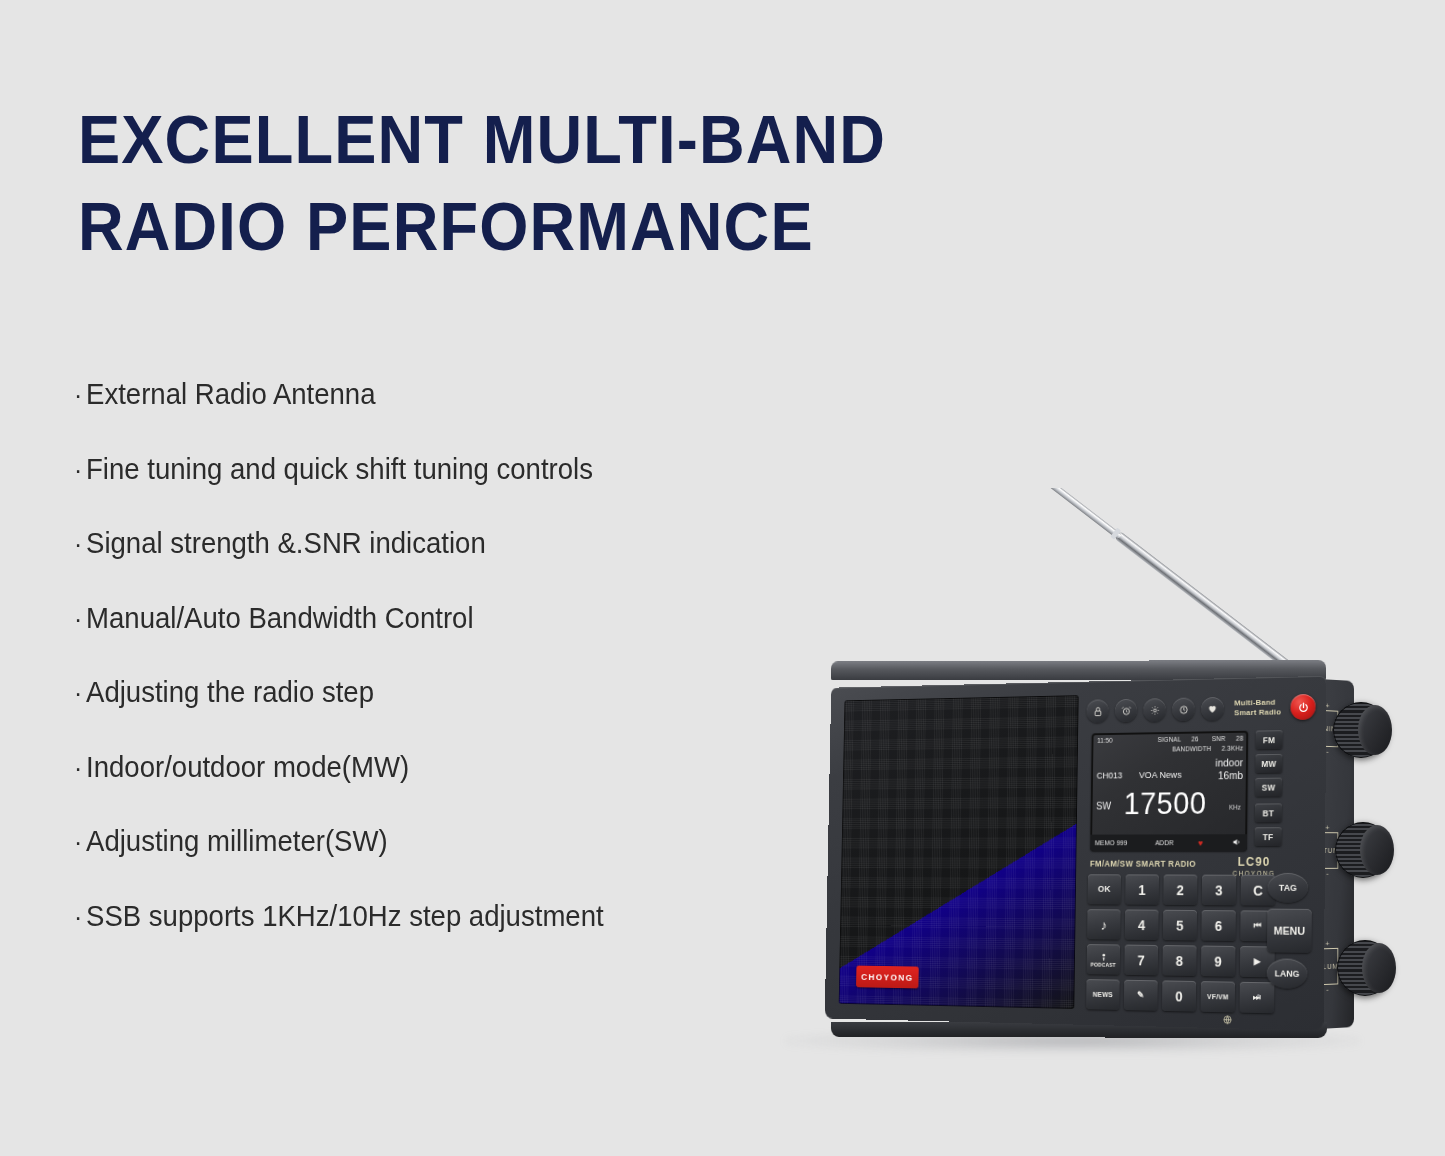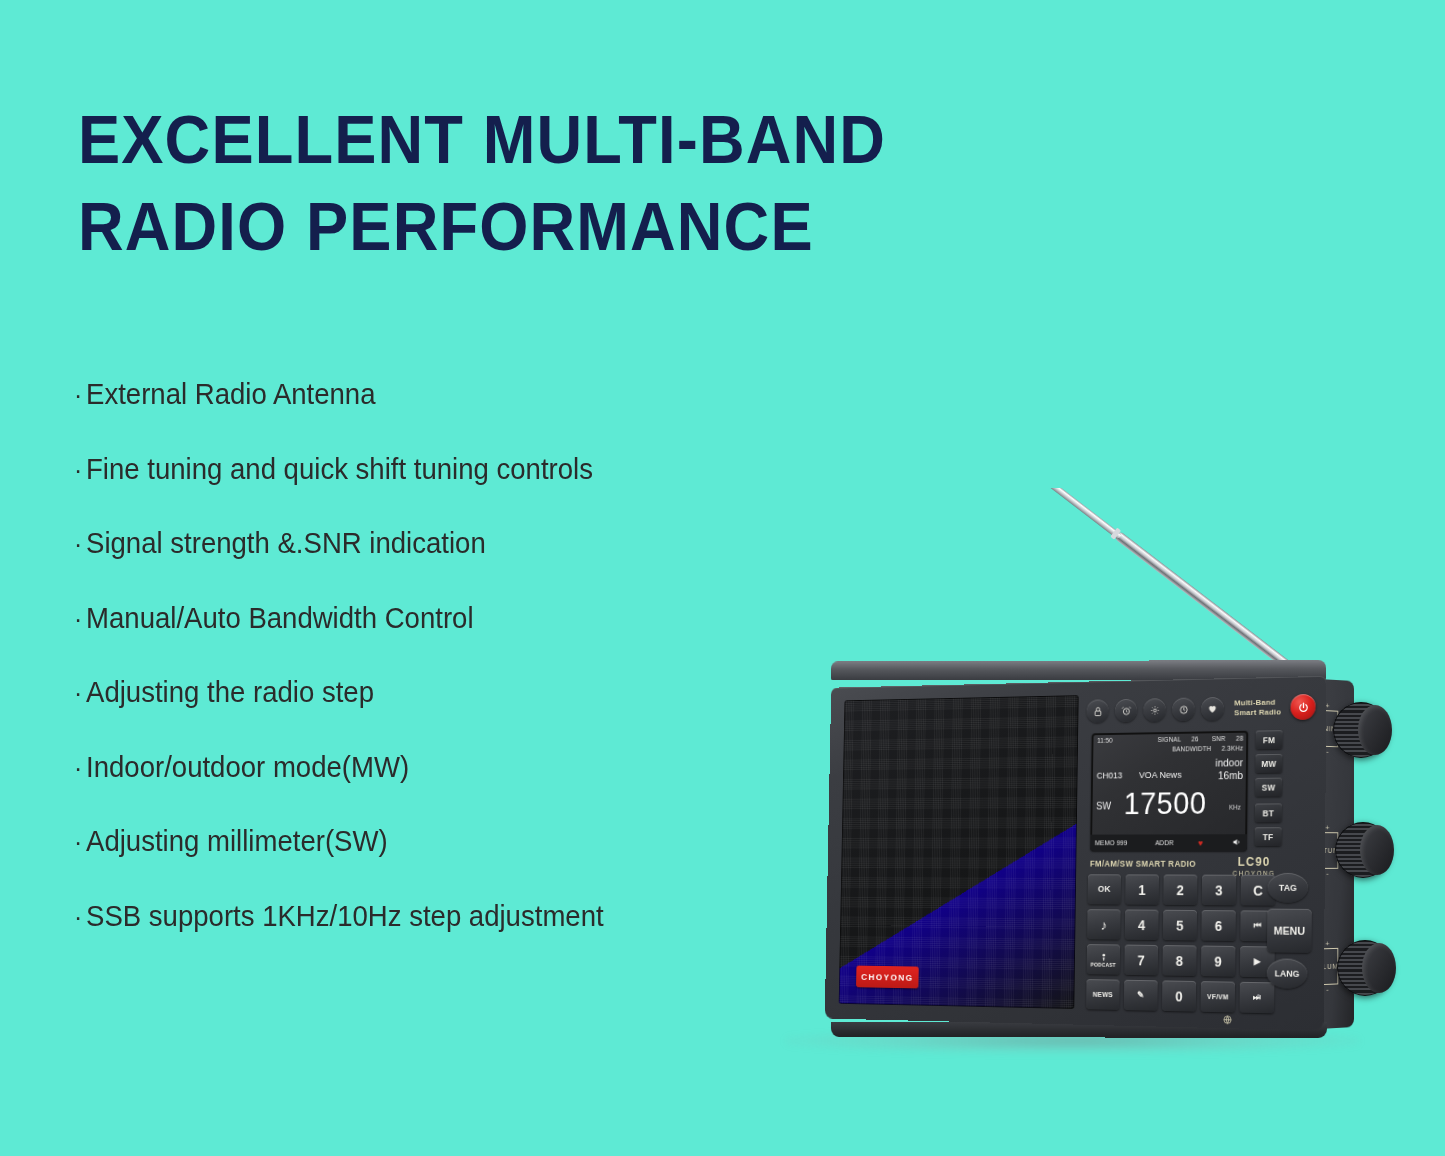--- a/index.html
+++ b/index.html
@@ -5,21 +5,21 @@
 <style>
   html, body {
     margin: 0;
     padding: 0;
     background: #ffffff;
   }
   .page {
     position: relative;
     width: 1445px;
     height: 1156px;
-    background: #5eead4;
+    background: #e5e5e5;
     overflow: hidden;
     font-family: "Liberation Sans", sans-serif;
   }
 
   
   .headline {
     position: absolute;
     left: 78px;
     top: 96px;
     width: 1050px;

